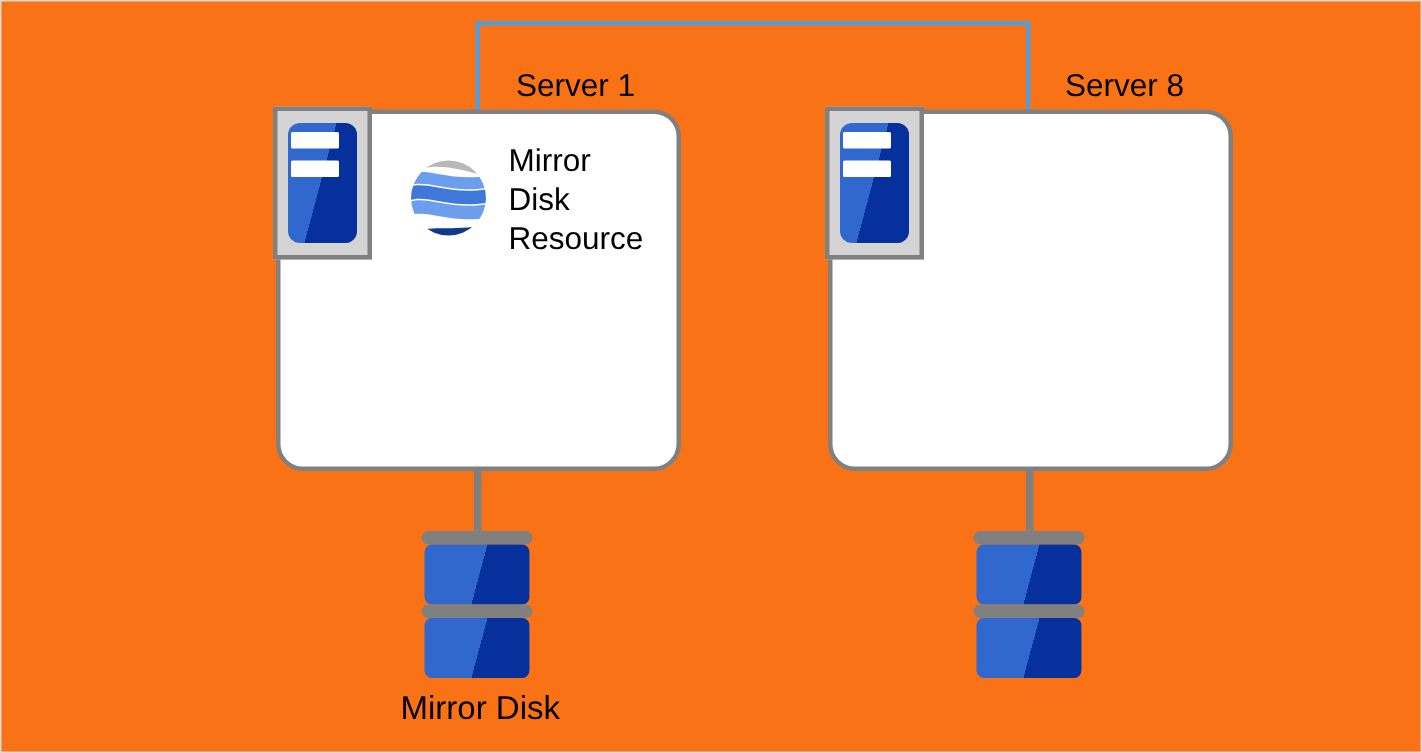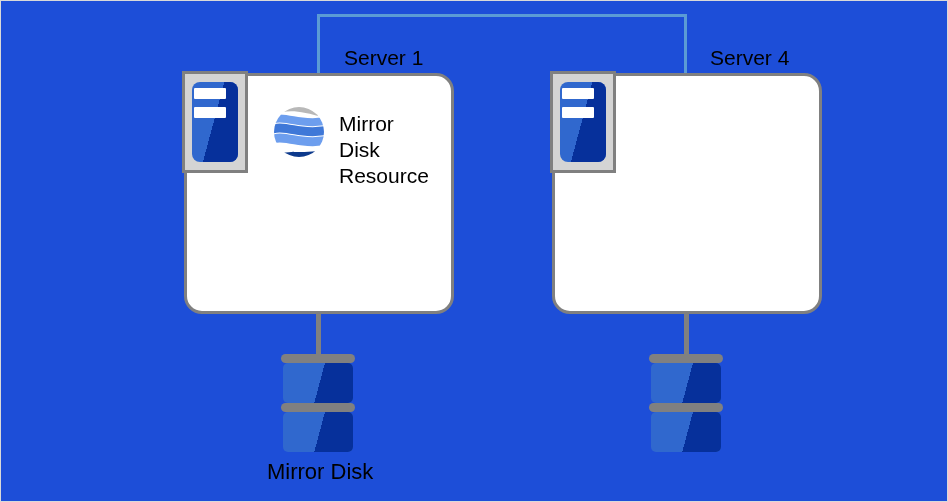--- a/index.html
+++ b/index.html
@@ -7,21 +7,21 @@
     padding: 0;
     background: #ffffff;
   }
   body {
     font-family: "Liberation Sans", sans-serif;
   }
   #canvas {
     position: relative;
     width: 948px;
     height: 502px;
-    background: #1d4ed8;
+    background: #f97316;
     box-sizing: border-box;
     border: 1px solid #d9d9d9;
     overflow: hidden;
   }
 
   
   .interconnect {
     position: absolute;
     left: 316px;
     top: 13px;
@@ -104,21 +104,21 @@
   .resource-icon {
     position: absolute;
     left: 270px;
     top: 103px;
     width: 56px;
     height: 56px;
   }
   .resource-label {
     position: absolute;
     left: 338px;
-    top: 110px;
+    top: 94px;
     font-size: 21px;
     line-height: 26px;
     color: #000000;
     white-space: pre-line;
   }
 
   
   .disk-connector {
     position: absolute;
     width: 5px;
@@ -213,21 +213,21 @@
       </g>
     </svg>
   </div>
 
   <div class="resource-label">Mirror
 Disk
 Resource</div>
 
   <div class="server-box" id="server2-box"></div>
 
-  <div class="server-label" id="server2-label">Server 4</div>
+  <div class="server-label" id="server2-label">Server 8</div>
 
   <div class="server-icon" id="server2-icon">
     <div class="chassis"></div>
     <div class="bar b1"></div>
     <div class="bar b2"></div>
   </div>
 
   <div class="disk-connector" id="disk1-connector"></div>
   <div class="disk-connector" id="disk2-connector"></div>
 

